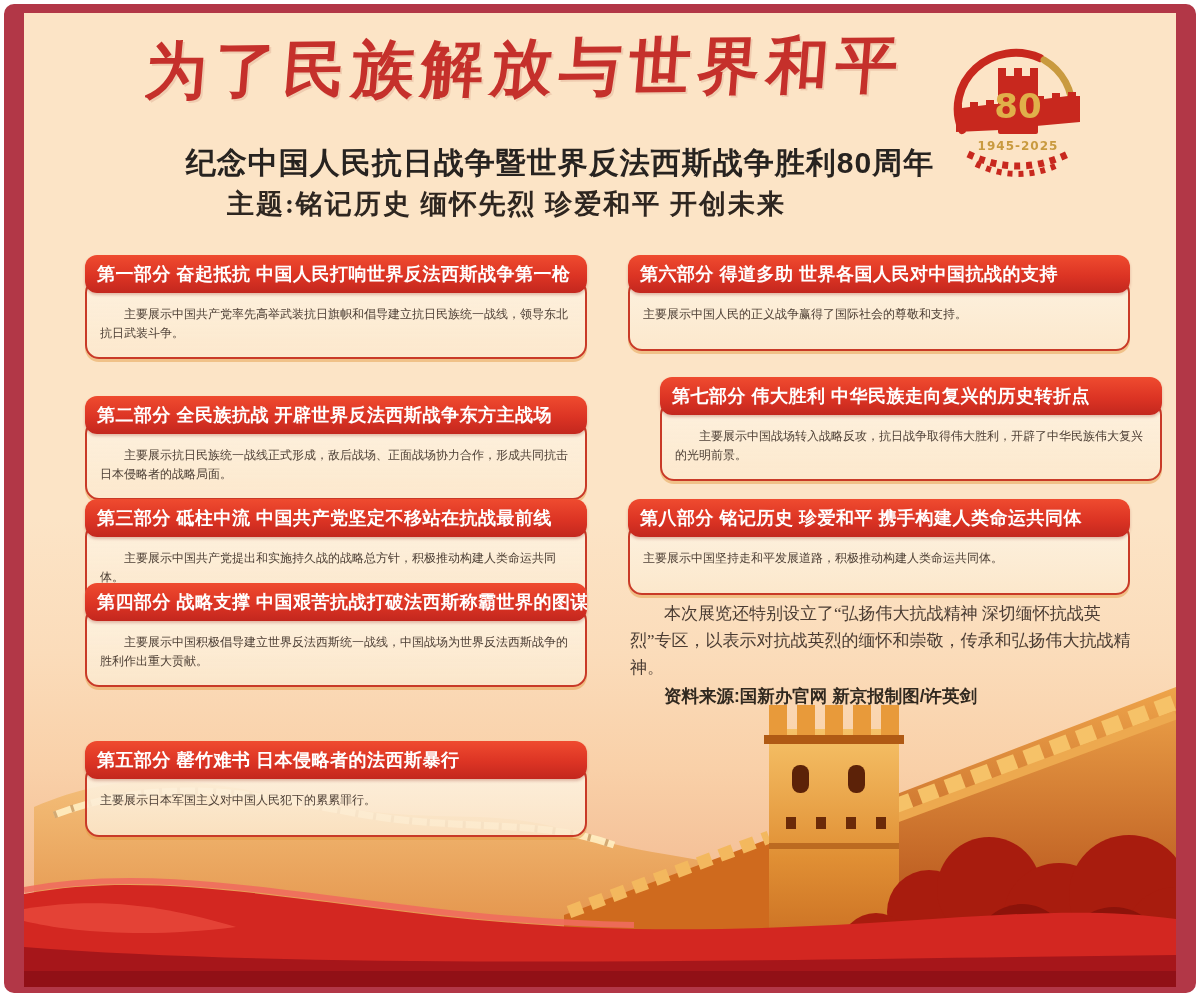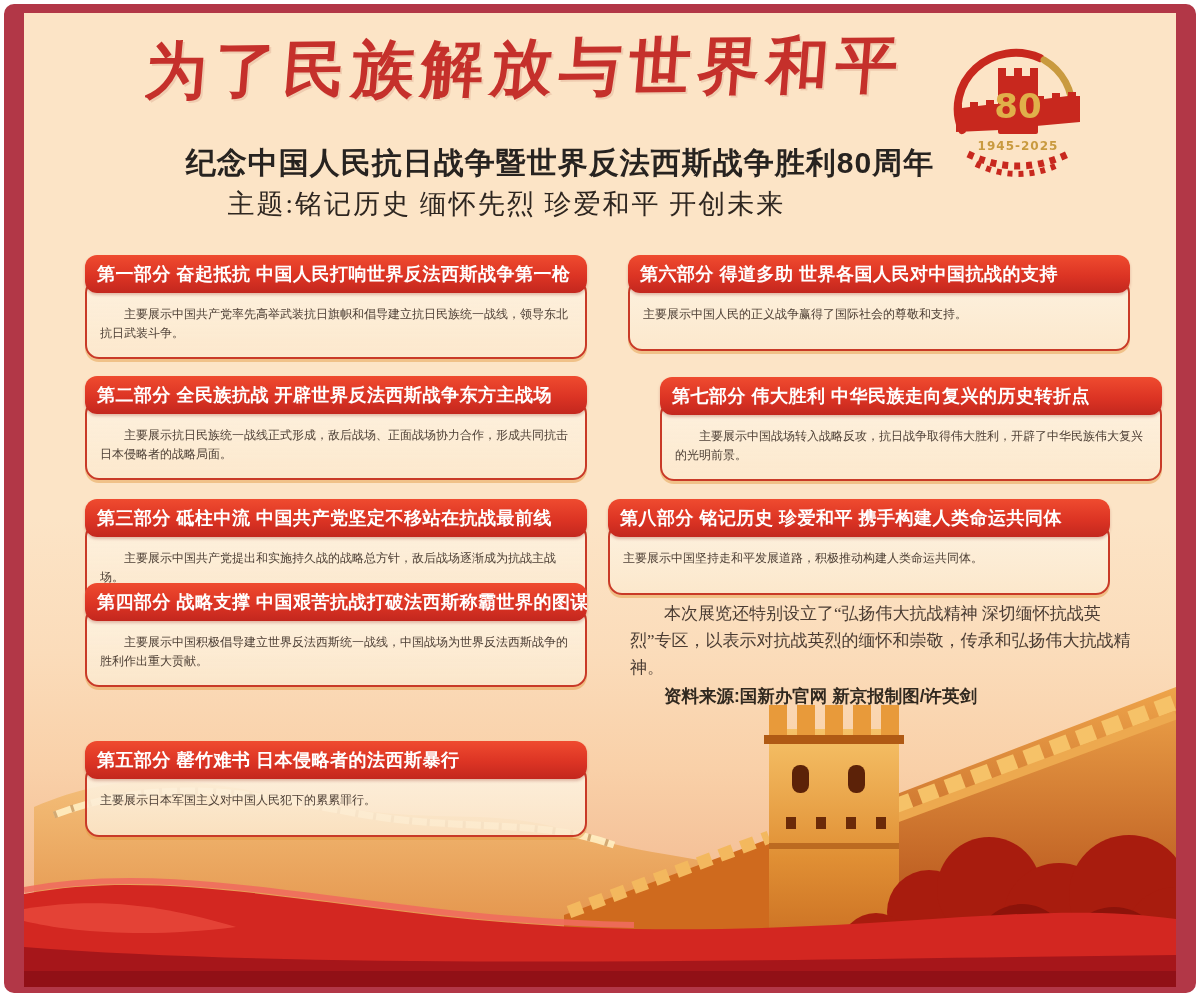--- a/index.html
+++ b/index.html
@@ -10,39 +10,39 @@
          border:solid #b23747;border-width:9px 20px 10px 20px;border-radius:10px;
          background:linear-gradient(180deg,#fce4c6 0%,#fce4c6 52%,#fbdcba 66%,#f9d0a8 78%,#f3bd94 90%,#f0b28a 100%);
          box-sizing:border-box;}
   
   .poster-title{position:absolute;left:65px;top:26px;width:920px;text-align:center;z-index:3;
         font-family:"DejaVu Sans",sans-serif;font-weight:900;font-size:62px;letter-spacing:7px;
         color:#c5302b;transform:skewX(-5deg) rotate(-0.5deg);text-shadow:2px 2px 0 rgba(150,30,20,.12);}
   .poster-subtitle{position:absolute;left:100px;top:124px;width:920px;text-align:center;z-index:3;
         font-weight:bold;font-size:30px;letter-spacing:1px;color:#272320;margin-top:19px;}
   .theme-line{position:absolute;left:0;top:186px;width:1013px;text-align:center;z-index:3;
-        font-family:"Liberation Serif",serif;font-weight:normal;font-size:27px;letter-spacing:2px;color:#2e2620;}
+        font-family:"Liberation Serif",serif;font-weight:bold;font-size:27px;letter-spacing:2px;color:#2e2620;}
   
   .badge{position:absolute;left:940px;top:38px;width:156px;height:142px;z-index:4;}
   
   .card{position:absolute;width:502px;z-index:2;}
   .card-header{position:relative;z-index:2;height:38px;line-height:38px;padding:0 12px;
         border-radius:12px;white-space:nowrap;overflow:hidden;
         background:linear-gradient(180deg,#ef4b2f 0%,#dc3424 55%,#c3271e 100%);
         color:#ffffff;font-weight:bold;font-size:18px;letter-spacing:.5px;
         box-shadow:0 2px 3px rgba(140,20,10,.25);}
   .card-body{position:relative;z-index:1;margin-top:-14px;border:2px solid #c93a27;border-radius:14px;
         background:linear-gradient(180deg,rgba(253,242,224,.92),rgba(252,233,206,.85));
         padding:24px 13px 14px 13px;min-height:72px;box-sizing:border-box;
         font-family:"Liberation Serif",serif;font-size:12px;line-height:1.6;color:#4e4036;
         box-shadow:0 3px 0 rgba(226,150,60,.45);}
   .card-body.indent{text-indent:2em;}
-  .pos-l1{left:85px;top:255px;} .pos-l2{left:85px;top:376px;} .pos-l3{left:85px;top:499px;}
+  .pos-l1{left:85px;top:255px;} .pos-l2{left:85px;top:396px;} .pos-l3{left:85px;top:499px;}
   .pos-l4{left:85px;top:583px;} .pos-l5{left:85px;top:741px;}
-  .pos-r1{left:628px;top:255px;} .pos-r2{left:628px;top:377px;margin-left:32px;} .pos-r3{left:608px;top:499px;border-radius:11px;}
+  .pos-r1{left:628px;top:255px;} .pos-r2{left:628px;top:377px;margin-left:32px;} .pos-r3{left:628px;top:499px;border-radius:11px;}
   
   .exhibit-note{position:absolute;left:630px;top:600px;width:505px;z-index:2;
         font-family:"Liberation Serif",serif;font-size:17px;line-height:1.6;color:#4a3c33;text-indent:2em;}
   .source-credit{position:absolute;left:630px;top:668px;width:505px;padding-left:34px;z-index:2;
         font-weight:bold;font-size:17.5px;color:#30281f;box-sizing:border-box;margin-top:16px;}
   
   .scenery{position:absolute;left:24px;right:24px;bottom:10px;height:330px;z-index:1;}
   .scenery svg{display:block;width:100%;height:100%;}
 </style>
 </head>
@@ -158,21 +158,21 @@
   <div class="card pos-l1">
     <div class="card-header">第一部分 奋起抵抗 中国人民打响世界反法西斯战争第一枪</div>
     <div class="card-body indent">主要展示中国共产党率先高举武装抗日旗帜和倡导建立抗日民族统一战线，领导东北抗日武装斗争。</div>
   </div>
   <div class="card pos-l2">
     <div class="card-header">第二部分 全民族抗战 开辟世界反法西斯战争东方主战场</div>
     <div class="card-body indent">主要展示抗日民族统一战线正式形成，敌后战场、正面战场协力合作，形成共同抗击日本侵略者的战略局面。</div>
   </div>
   <div class="card pos-l3">
     <div class="card-header">第三部分 砥柱中流 中国共产党坚定不移站在抗战最前线</div>
-    <div class="card-body indent">主要展示中国共产党提出和实施持久战的战略总方针，敌后战场逐渐成为抗战主战场。</div>
+    <div class="card-body indent">主要展示中国共产党提出和实施持久战的战略总方针，积极推动构建人类命运共同体。</div>
   </div>
   <div class="card pos-l4">
     <div class="card-header">第四部分 战略支撑 中国艰苦抗战打破法西斯称霸世界的图谋</div>
     <div class="card-body indent">主要展示中国积极倡导建立世界反法西斯统一战线，中国战场为世界反法西斯战争的胜利作出重大贡献。</div>
   </div>
   <div class="card pos-l5">
     <div class="card-header">第五部分 罄竹难书 日本侵略者的法西斯暴行</div>
     <div class="card-body">主要展示日本军国主义对中国人民犯下的累累罪行。</div>
   </div>
 

